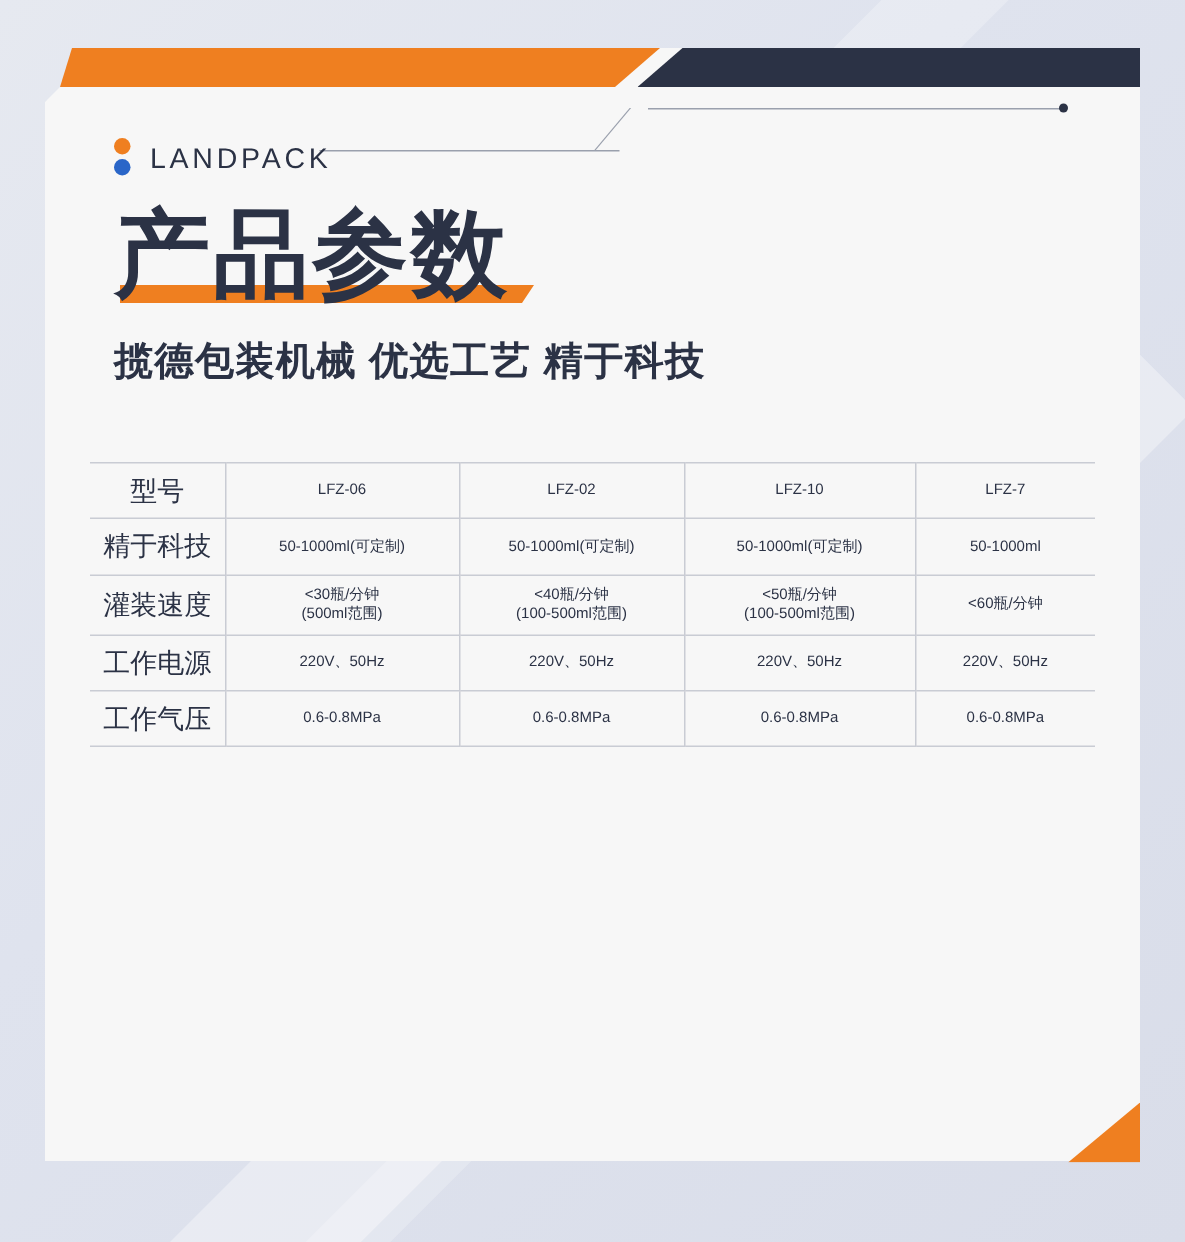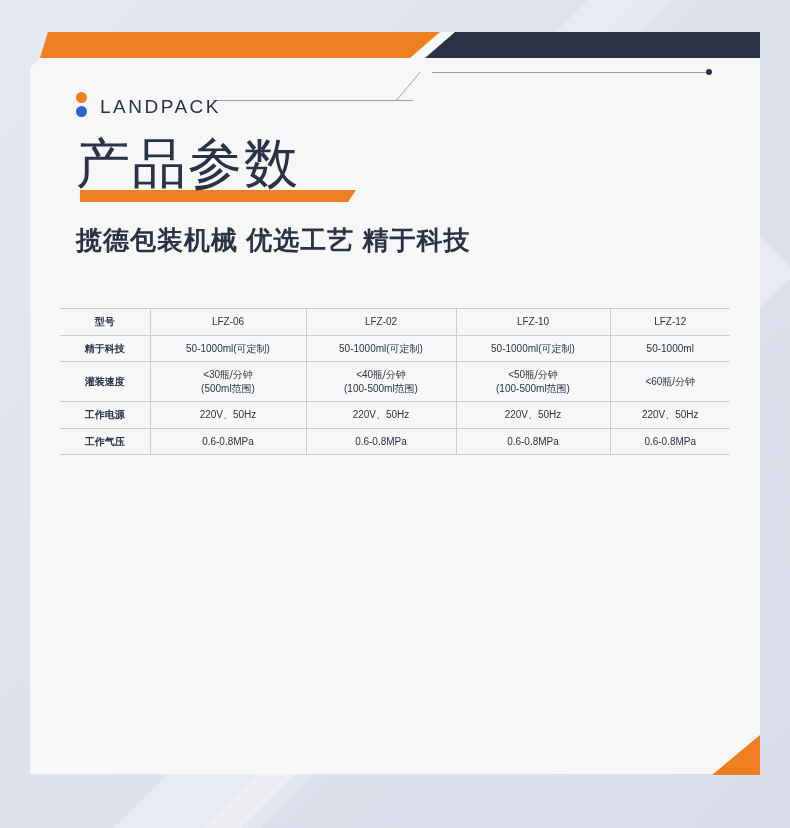--- a/index.html
+++ b/index.html
@@ -138,22 +138,22 @@
     font-weight: 500;
   }
 
   
   .title-wrap {
     position: absolute;
     left: 76px;
     top: 134px;
   }
   .title {
-    font-size: 54px;
-    font-weight: normal;
+    font-size: 64px;
+    font-weight: bold;
     color: #2b3245;
     letter-spacing: 2px;
     line-height: 1.1;
     position: relative;
     z-index: 2;
   }
   .title-underline {
     position: absolute;
     left: 4px;
     top: 56px;
@@ -190,22 +190,22 @@
     border-right: 1px solid #c9ccd4;
     text-align: center;
     vertical-align: middle;
     color: #2b3245;
     font-size: 10px;
     padding: 6px 2px;
     line-height: 1.35;
   }
   table.spec tr:first-child td { border-top: 1px solid #c9ccd4; }
   table.spec td:first-child {
-    font-weight: bold;
-    font-size: 10px;
+    font-weight: normal;
+    font-size: 18px;
     border-left: none;
   }
   table.spec td:last-child { border-right: none; }
   table.spec col.c0 { width: 90px; }
   table.spec col.c1 { width: 156px; }
   table.spec col.c2 { width: 150px; }
   table.spec col.c3 { width: 154px; }
   table.spec col.c4 { width: 120px; }
   .cell-multi { white-space: pre-line; }
 </style>
@@ -251,21 +251,21 @@
           <col class="c2">
           <col class="c3">
           <col class="c4">
       </colgroup>
       <tbody>
         <tr>
           <td>型号</td>
           <td class="cell-multi">LFZ-06</td>
           <td class="cell-multi">LFZ-02</td>
           <td class="cell-multi">LFZ-10</td>
-          <td class="cell-multi">LFZ-12</td>
+          <td class="cell-multi">LFZ-7</td>
         </tr>
         <tr>
           <td>精于科技</td>
           <td class="cell-multi">50-1000ml(可定制)</td>
           <td class="cell-multi">50-1000ml(可定制)</td>
           <td class="cell-multi">50-1000ml(可定制)</td>
           <td class="cell-multi">50-1000ml</td>
         </tr>
         <tr>
           <td>灌装速度</td>

